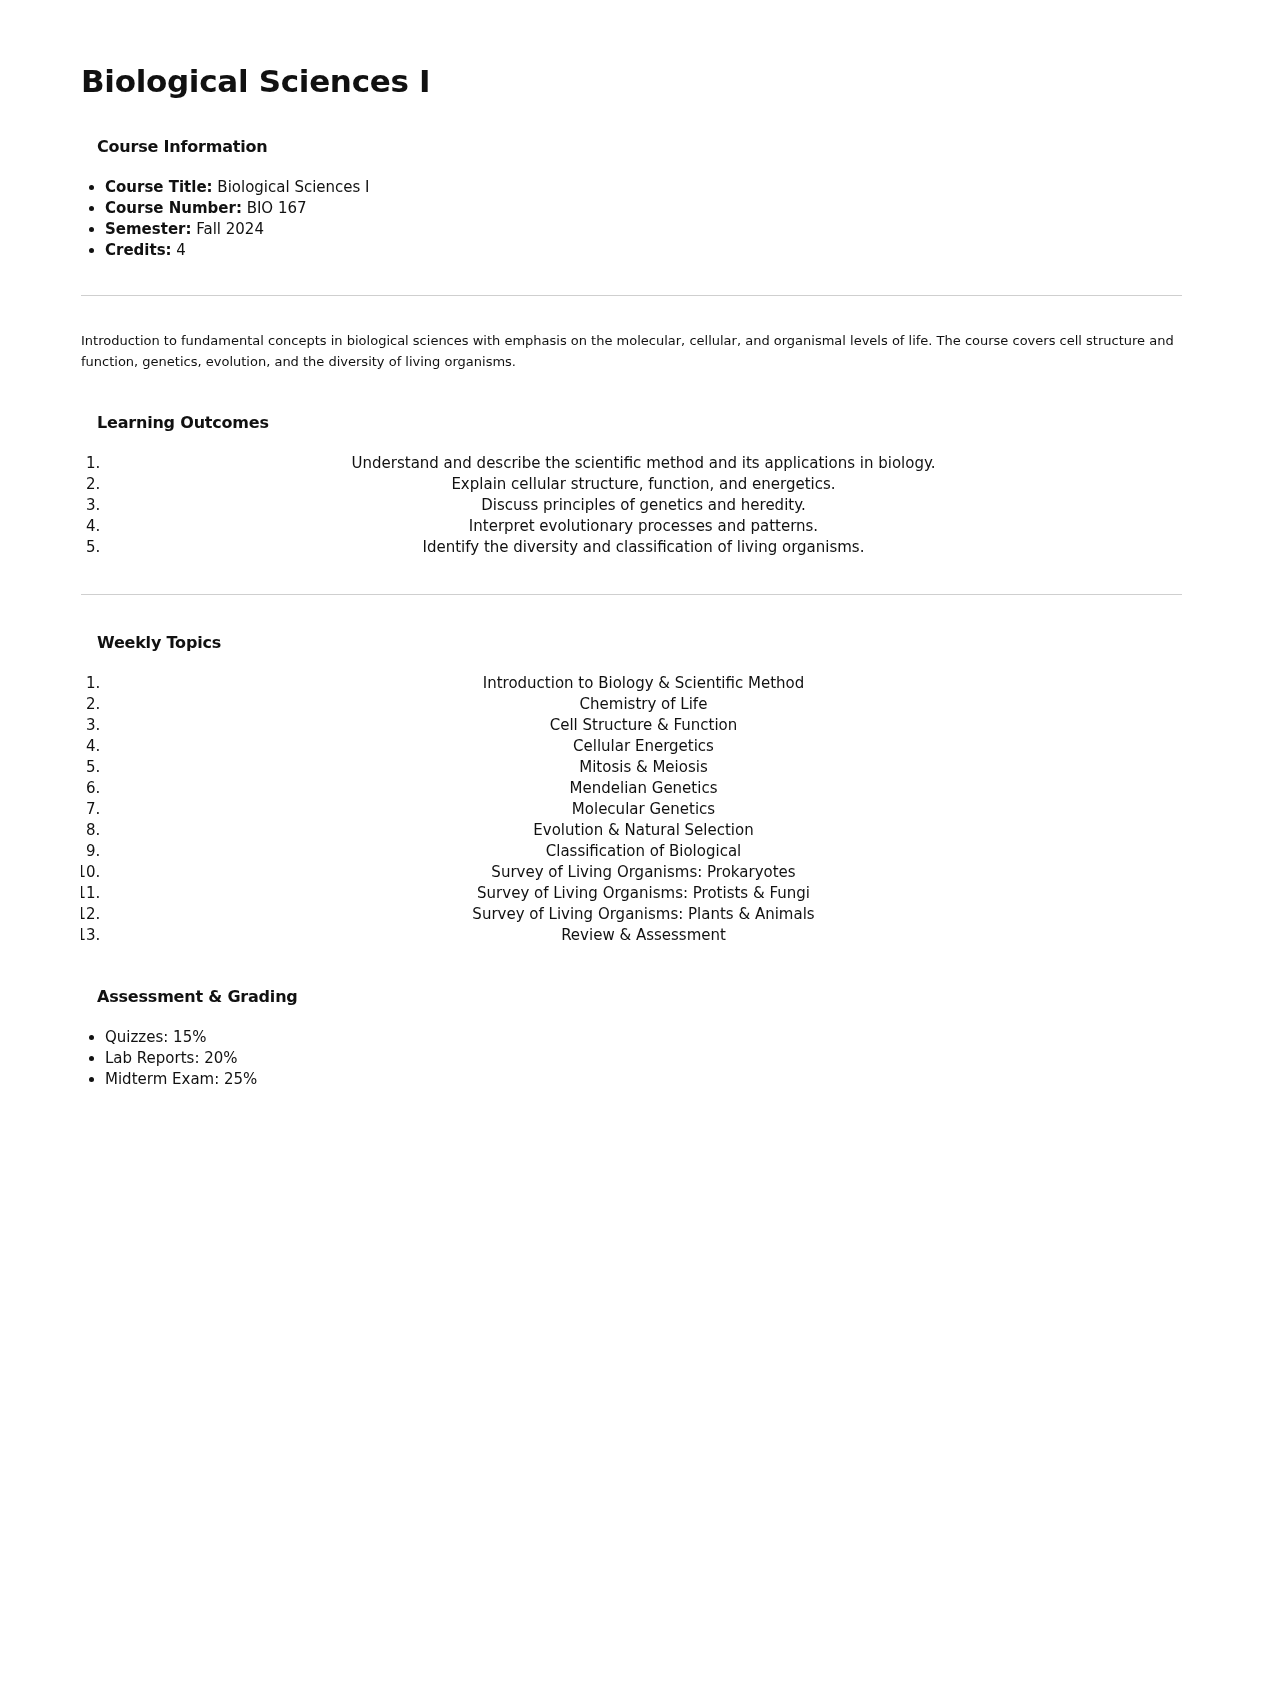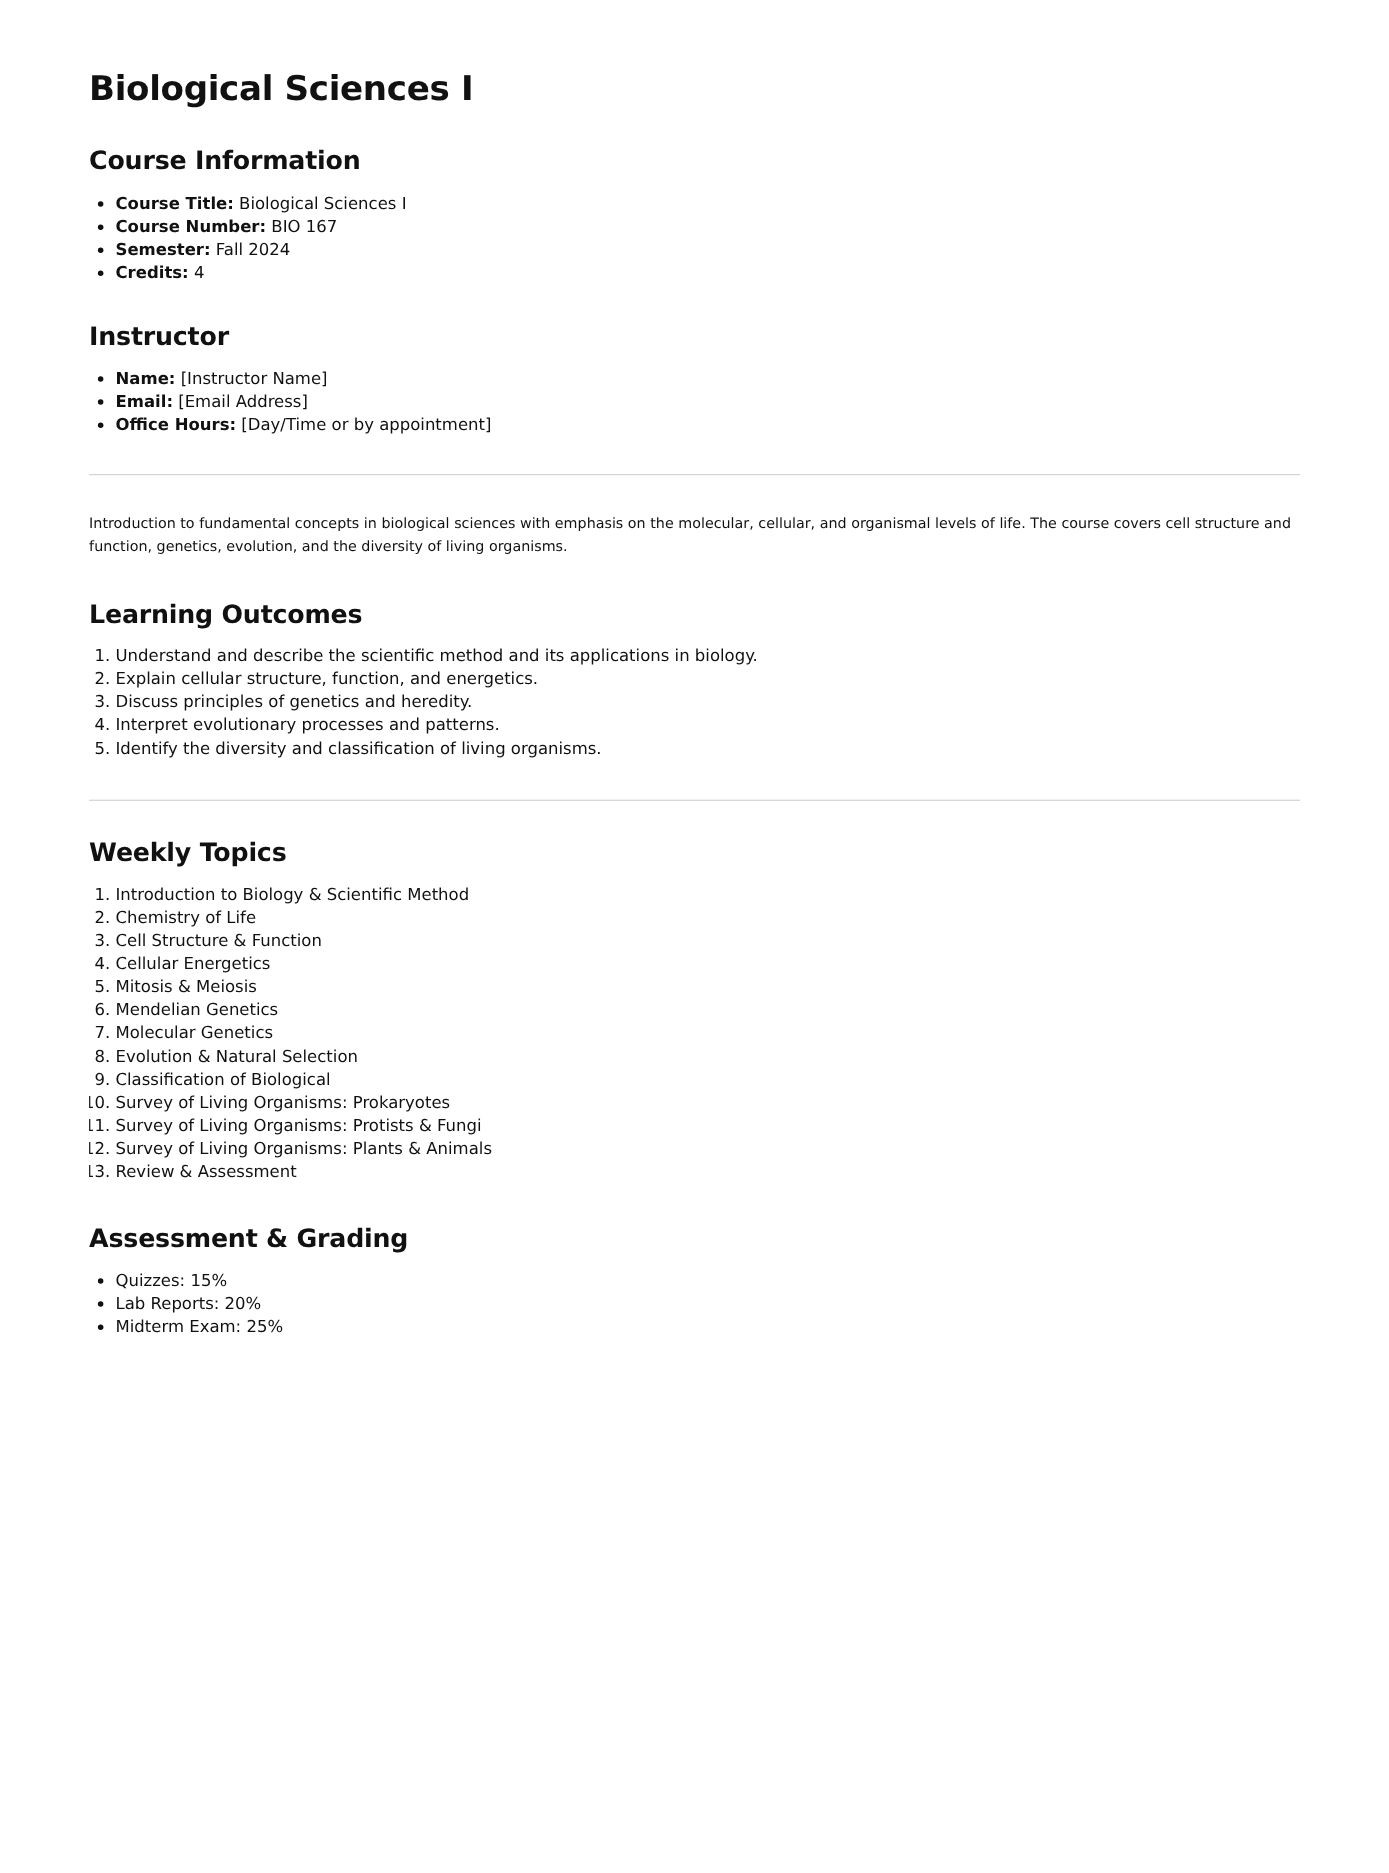--- a/index.html
+++ b/index.html
@@ -25,34 +25,34 @@
     }
     h1 {
       font-size: 31px;
       font-weight: bold;
       line-height: 38px;
       margin: 62px 0 0 0;
       letter-spacing: -0.3px;
     }
     h1 span { display: block; }
     h2 {
-      font-size: 23px;
+      font-size: 16px;
       font-weight: bold;
       line-height: 28px;
-      margin: 0;
+      margin: 16px;
       letter-spacing: -0.2px;
     }
     ul, ol {
       margin: 0;
       padding-left: 24px;
       font-size: 15px;
       line-height: 21px;
     }
     ul { list-style: disc; }
-    ol { list-style: decimal; }
+    ol { list-style: decimal; text-align: center; }
     li { padding-left: 0; }
     .label { font-weight: bold; }
     p {
       font-size: 13px;
       line-height: 21px;
       margin: 0;
     }
     hr {
       border: 0;
       border-top: 1px solid #cfcfcf;
@@ -86,28 +86,20 @@
   <section class="sec-course-info">
     <h2>Course Information</h2>
     <ul>
       <li><span class="label">Course Title:</span><span> Biological Sciences I</span></li>
       <li><span class="label">Course Number:</span><span> BIO 167</span></li>
       <li><span class="label">Semester:</span><span> Fall 2024</span></li>
       <li><span class="label">Credits:</span><span> 4</span></li>
     </ul>
   </section>
 
-  <section class="sec-instructor">
-    <h2>Instructor</h2>
-    <ul>
-      <li><span class="label">Name:</span><span> [Instructor Name]</span></li>
-      <li><span class="label">Email:</span><span> [Email Address]</span></li>
-      <li><span class="label">Office Hours:</span><span> [Day/Time or by appointment]</span></li>
-    </ul>
-  </section>
 
   <hr class="divider-1">
 
   <section class="sec-description">
     <p>Introduction to fundamental concepts in biological sciences with emphasis on the molecular, cellular, and organismal levels of life. The course covers cell structure and function, genetics, evolution, and the diversity of living organisms.</p>
   </section>
 
   <section class="sec-outcomes">
     <h2>Learning Outcomes</h2>
     <ol>

